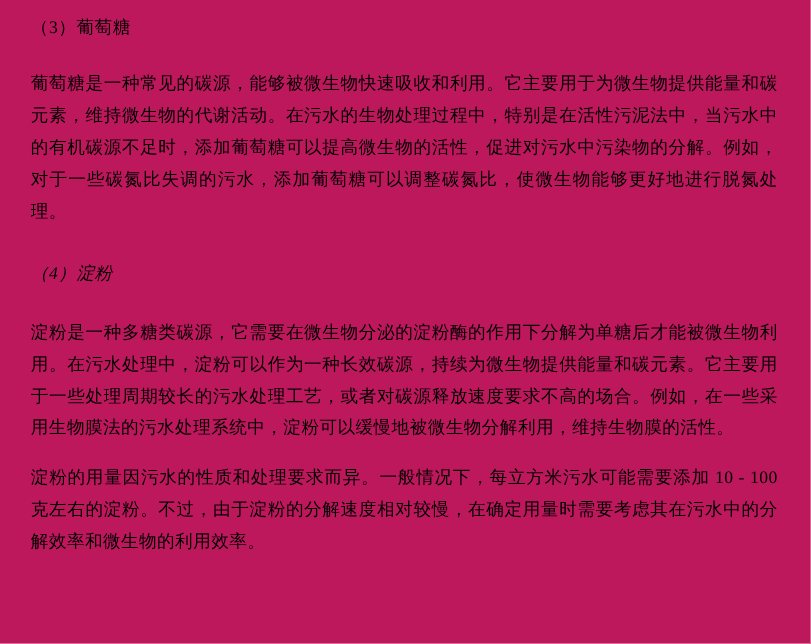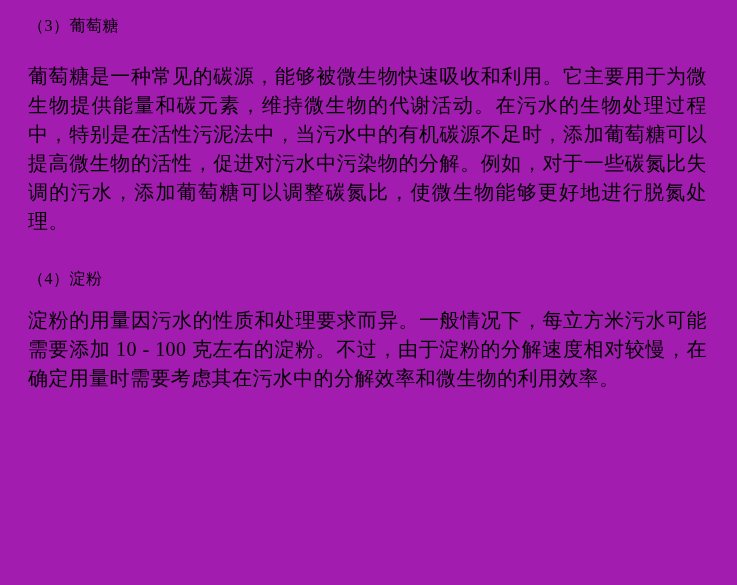--- a/index.html
+++ b/index.html
@@ -12,38 +12,39 @@
     height: 585px;
     overflow: hidden;
     color: #000000;
     font-family: "Liberation Serif", "DejaVu Serif", serif;
   }
   .page {
     box-sizing: border-box;
     width: 737px;
     height: 585px;
     padding: 8px 30px 0 28px;
-    background: #a21caf;
+    background: #be185d;
   }
   .heading {
     font-size: 16px;
     font-weight: normal;
     line-height: 22px;
     margin: 0;
     letter-spacing: 0.5px;
     white-space: nowrap;
   }
   .heading-first {
     margin-top: 7px;
   }
   .heading-second {
     margin-top: 32px;
+    font-style: italic;
   }
   .para {
-    font-size: 20px;
+    font-size: 16px;
     line-height: 29px;
     margin: 0;
     text-align: justify;
     text-justify: inter-ideograph;
     letter-spacing: 0.4px;
   }
   .para-after-heading {
     margin-top: 25px;
   }
   .para-follow {
@@ -61,16 +62,17 @@
 
 <div class="page">
 
   <h2 class="heading heading-first">（3）葡萄糖</h2>
 
   <p class="para para-after-heading">葡萄糖是一种常见的碳源，能够被微生物快速吸收和利用。它主要用于为微生物提供能量和碳元素，维持微生物的代谢活动。在污水的生物处理过程中，特别是在活性污泥法中，当污水中的有机碳源不足时，添加葡萄糖可以提高微生物的活性，促进对污水中污染物的分解。例如，对于一些碳氮比失调的污水，添加葡萄糖可以调整碳氮比，使微生物能够更好地进行脱氮处理。</p>
 
 
   <h2 class="heading heading-second">（4）淀粉</h2>
 
+  <p class="para para-after-heading-2">淀粉是一种多糖类碳源，它需要在微生物分泌的淀粉酶的作用下分解为单糖后才能被微生物利用。在污水处理中，淀粉可以作为一种长效碳源，持续为微生物提供能量和碳元素。它主要用于一些处理周期较长的污水处理工艺，或者对碳源释放速度要求不高的场合。例如，在一些采用生物膜法的污水处理系统中，淀粉可以缓慢地被微生物分解利用，维持生物膜的活性。</p>
 
   <p class="para para-follow-2">淀粉的用量因污水的性质和处理要求而异。一般情况下，每立方米污水可能需要添加 10 - 100 克左右的淀粉。不过，由于淀粉的分解速度相对较慢，在确定用量时需要考虑其在污水中的分解效率和微生物的利用效率。</p>
 
 </div>
 
 </body></html>

